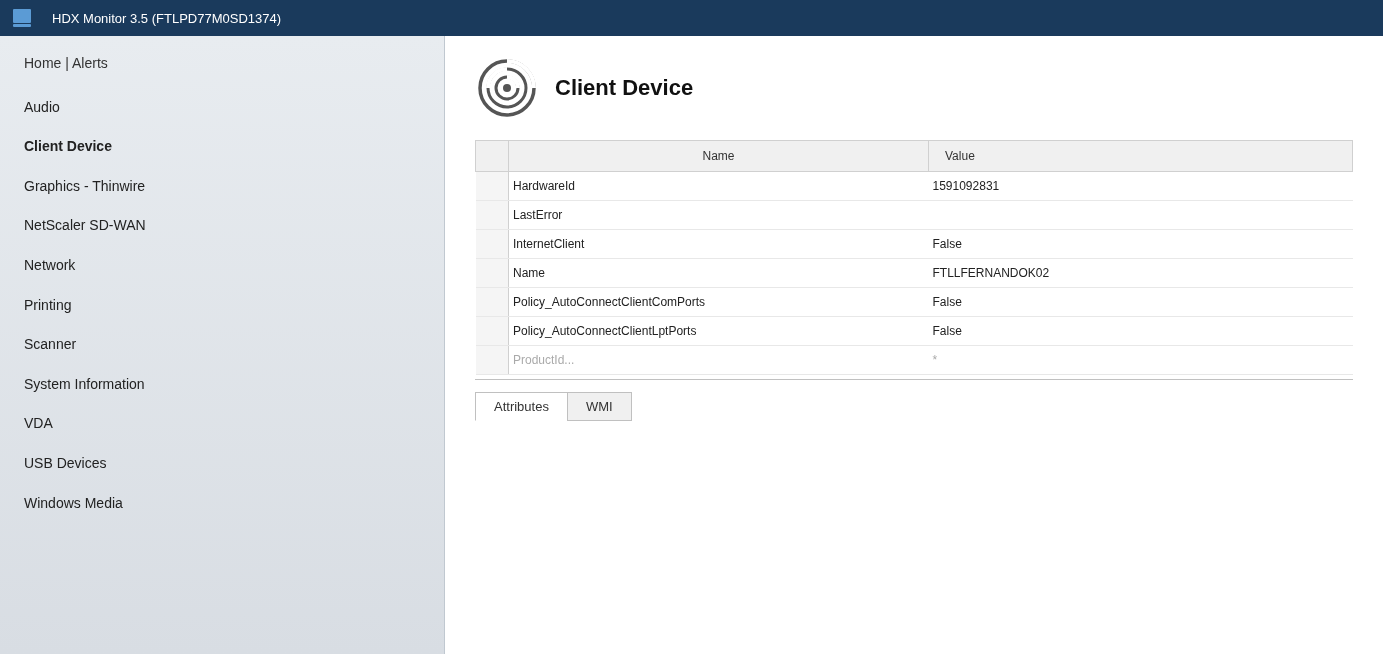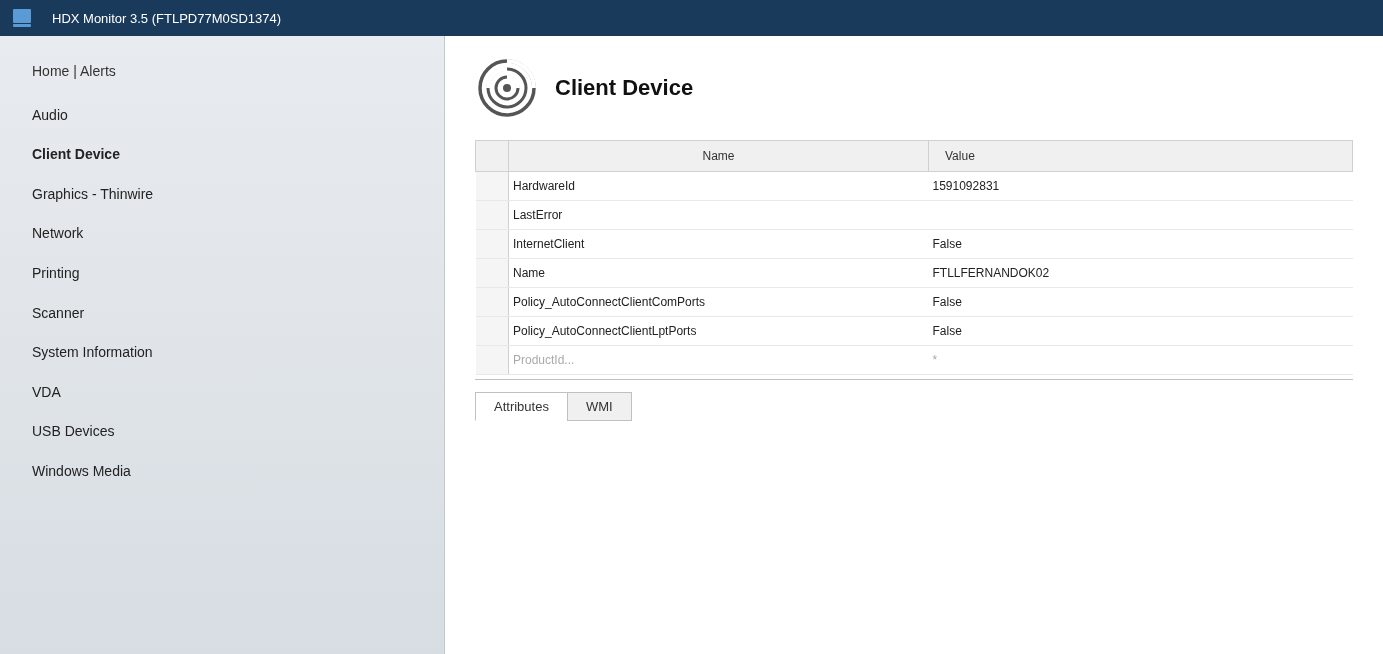--- a/index.html
+++ b/index.html
@@ -38,21 +38,21 @@
     .main-container {
       display: flex;
       height: calc(654px - 36px);
     }
 
     
     .sidebar {
       width: 445px;
       background: linear-gradient(to bottom, #e8ecf0, #d8dde3);
       border-right: 1px solid #c0c8d0;
-      padding: 8px;
+      padding: 0;
       flex-shrink: 0;
       overflow-y: auto;
     }
     .sidebar-item {
       padding: 10px 24px;
       cursor: pointer;
       color: #222;
       font-size: 14px;
       line-height: 1.4;
     }
@@ -179,20 +179,21 @@
 </div>
 
 <div class="main-container">
 
   <div class="sidebar">
     <div class="sidebar-item home-alerts">Home | Alerts</div>
     <div id="sidebar-items-container">
         <div class="sidebar-item">Audio</div>
         <div class="sidebar-item active">Client Device</div>
         <div class="sidebar-item">Graphics - Thinwire</div>
+        <div class="sidebar-item">NetScaler SD-WAN</div>
         <div class="sidebar-item">Network</div>
         <div class="sidebar-item">Printing</div>
         <div class="sidebar-item">Scanner</div>
         <div class="sidebar-item">System Information</div>
         <div class="sidebar-item">VDA</div>
         <div class="sidebar-item">USB Devices</div>
         <div class="sidebar-item">Windows Media</div>
       </div>
   </div>
 

